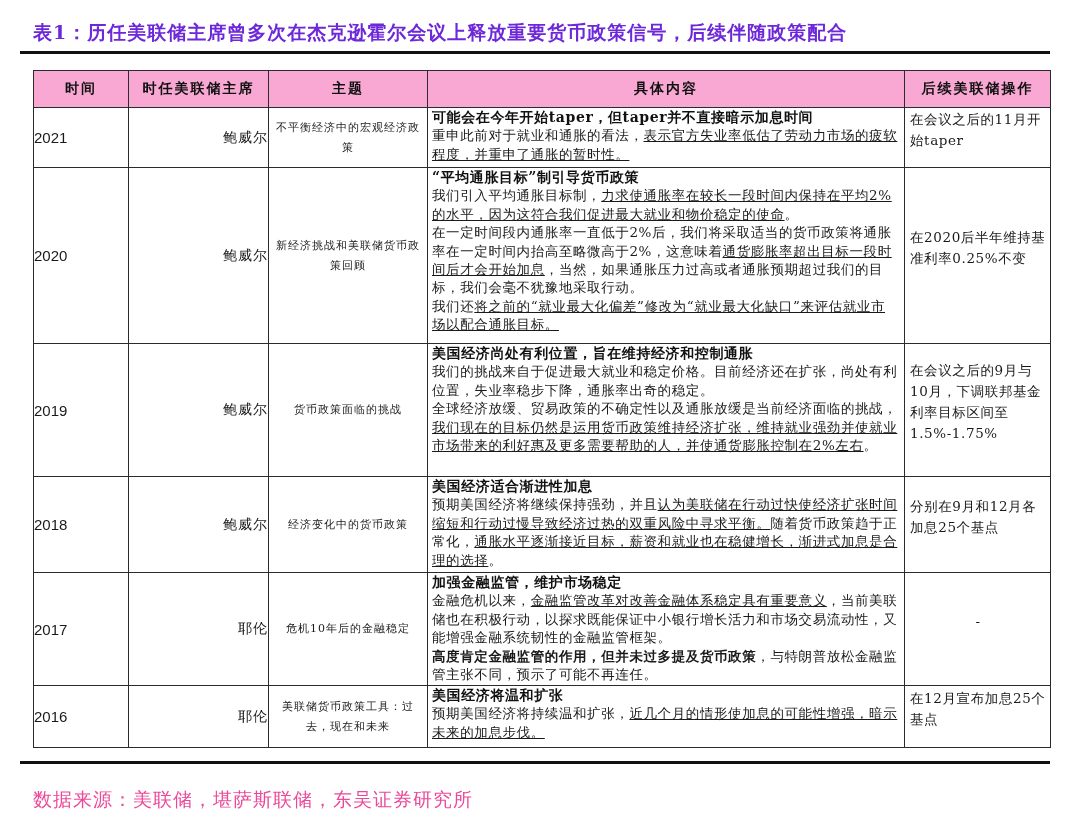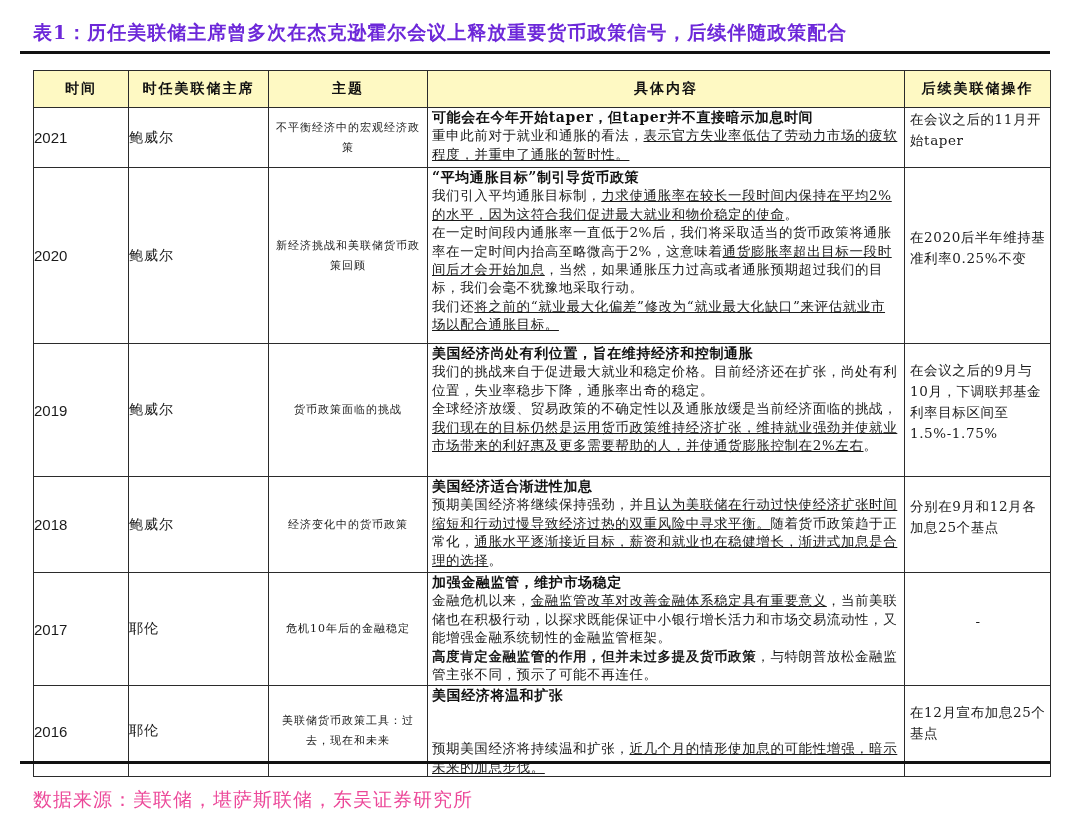--- a/index.html
+++ b/index.html
@@ -15,25 +15,25 @@
   .footer {
     position: absolute; left: 33px; top: 787px; font-size: 19px; color: #ec4899; letter-spacing: 1px;
     font-family: "DejaVu Serif", serif;
   }
   table.main {
     position: absolute; left: 33px; top: 70px; width: 1017px;
     border-collapse: collapse; table-layout: fixed;
   }
   table.main th, table.main td { border: 1.5px solid #2b2b2b; }
   table.main th {
-    background: #fef9c3; height: 37px; font-size: 14px; font-weight: bold;
+    background: #f9a8d4; height: 37px; font-size: 14px; font-weight: bold;
     letter-spacing: 2px; text-align: center; color: #111;
   }
   td.year { text-align: left; font-family: "Liberation Sans", sans-serif; font-size: 15px; }
-  td.chair { text-align: left; font-size: 14px; letter-spacing: 1px; }
+  td.chair { text-align: right; font-size: 14px; letter-spacing: 1px; }
   td.topic { text-align: center; font-size: 11px; line-height: 20px; padding: 0 6px; letter-spacing: 1px; }
   td.content { font-size: 13.5px; line-height: 18.4px; padding: 0 6px 0 4px; vertical-align: top; letter-spacing: 0.6px; }
   td.action { font-size: 13.5px; line-height: 21px; padding: 0 4px 16px 5px; vertical-align: middle; letter-spacing: 0.6px; }
   td.action.center { text-align: center; }
   .heading { font-weight: bold; font-size: 14px; color: #111; }
   .u { text-decoration: underline; }
   .b { font-weight: bold; }
 </style>
 </head>
 <body>
@@ -112,21 +112,21 @@
 </span><span class="b">高度肯定金融监管的作用，但并未过多提及货币政策</span><span>，与特朗普放松金融监管主张不同，预示了可能不再连任。</span></div>
         </td>
         <td class="action center">-</td>
       </tr>
       <tr style="height: 62px;">
         <td class="year">2016</td>
         <td class="chair">耶伦</td>
         <td class="topic">美联储货币政策工具：过去，现在和未来</td>
         <td class="content">
           <div class="heading">美国经济将温和扩张</div>
-          <div style="white-space: pre-wrap; margin-top: 35px;"><span>预期美国经济将持续温和扩张，</span><span class="u">近几个月的情形使加息的可能性增强，暗示未来的加息步伐。</span></div>
+          <div style="white-space: pre-wrap;"><span>预期美国经济将持续温和扩张，</span><span class="u">近几个月的情形使加息的可能性增强，暗示未来的加息步伐。</span></div>
         </td>
         <td class="action">在12月宣布加息25个基点</td>
       </tr>
     </tbody>
 </table>
 
 <div class="rule-bottom"></div>
 <div class="footer">数据来源：美联储，堪萨斯联储，东吴证券研究所</div>
 
 </body></html>

